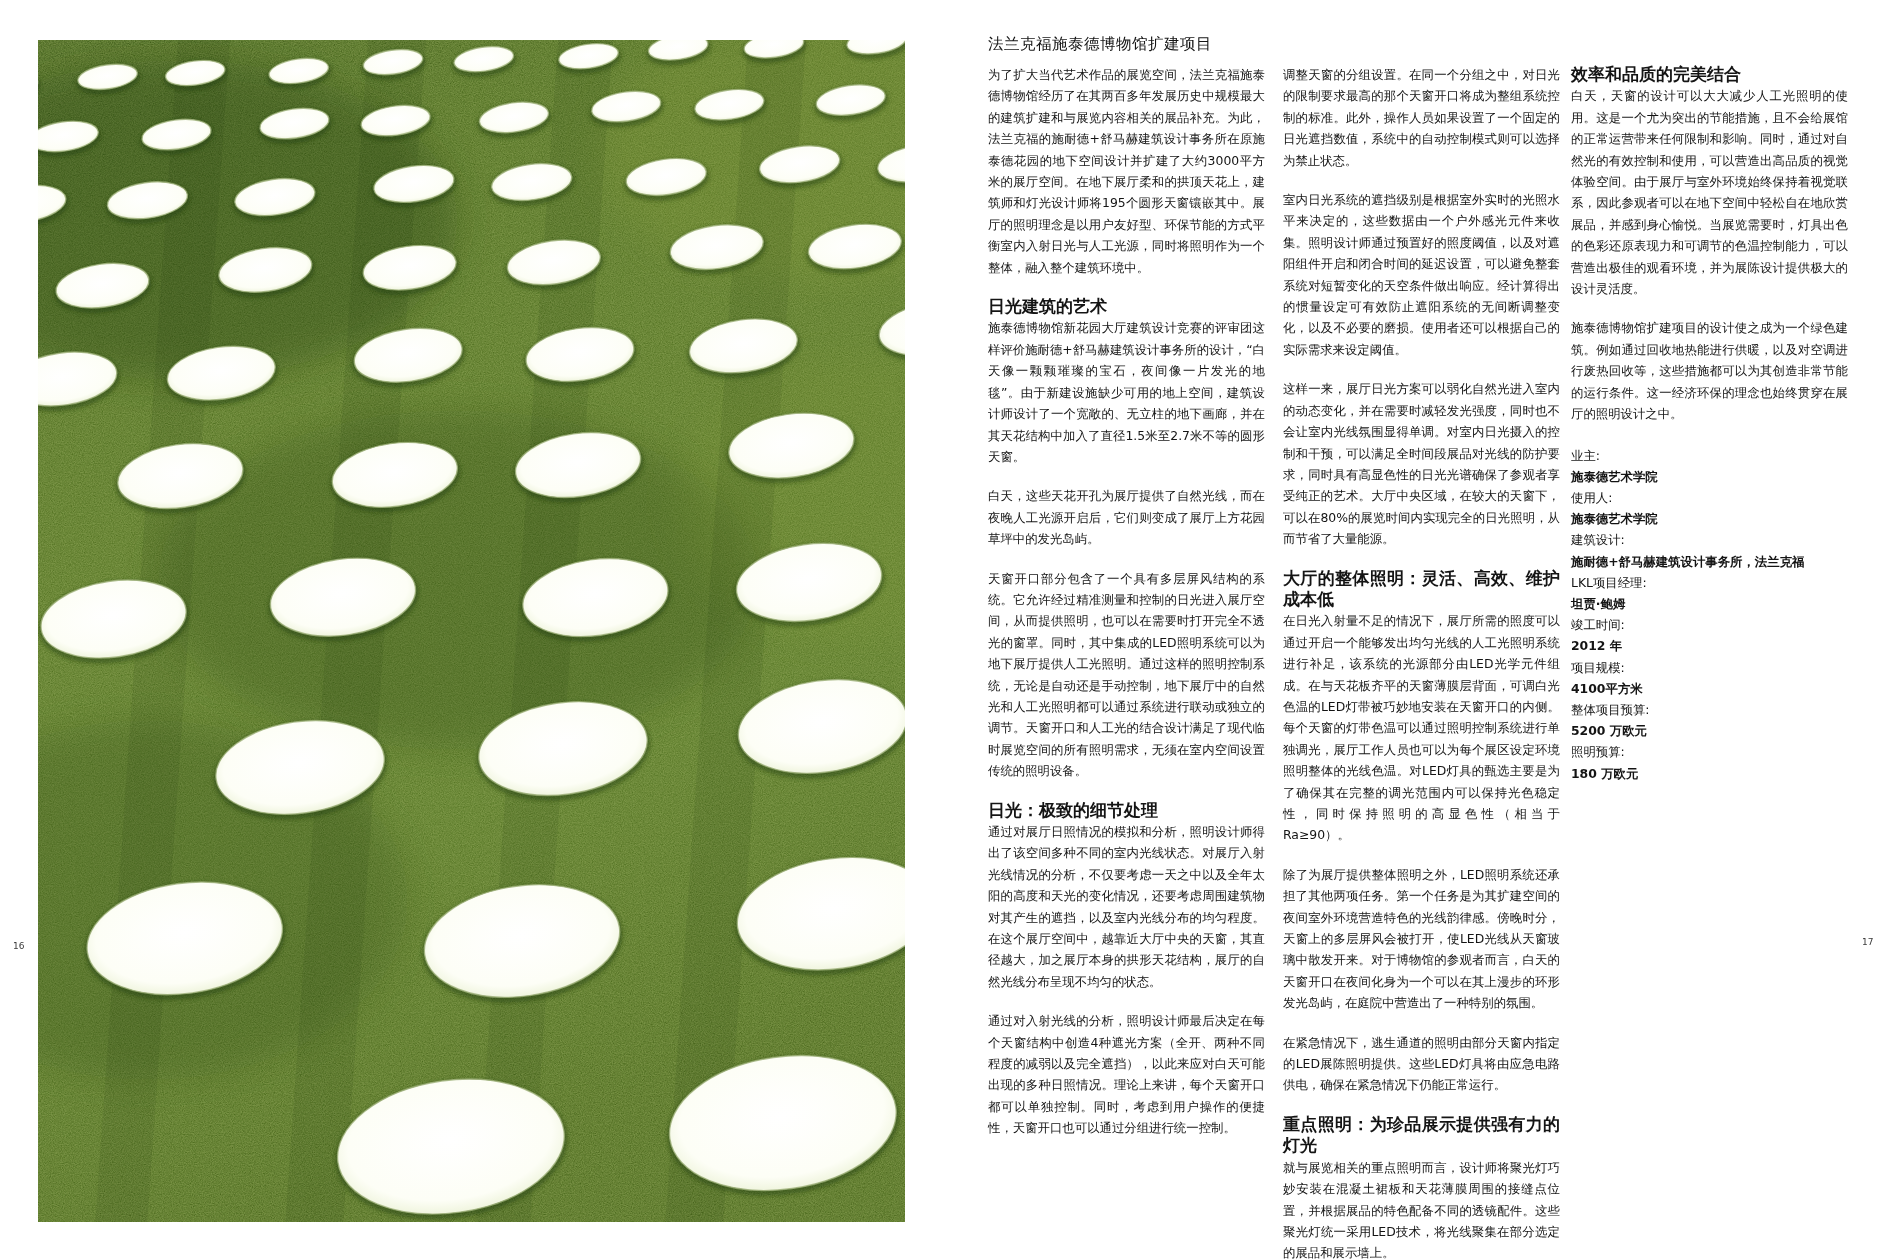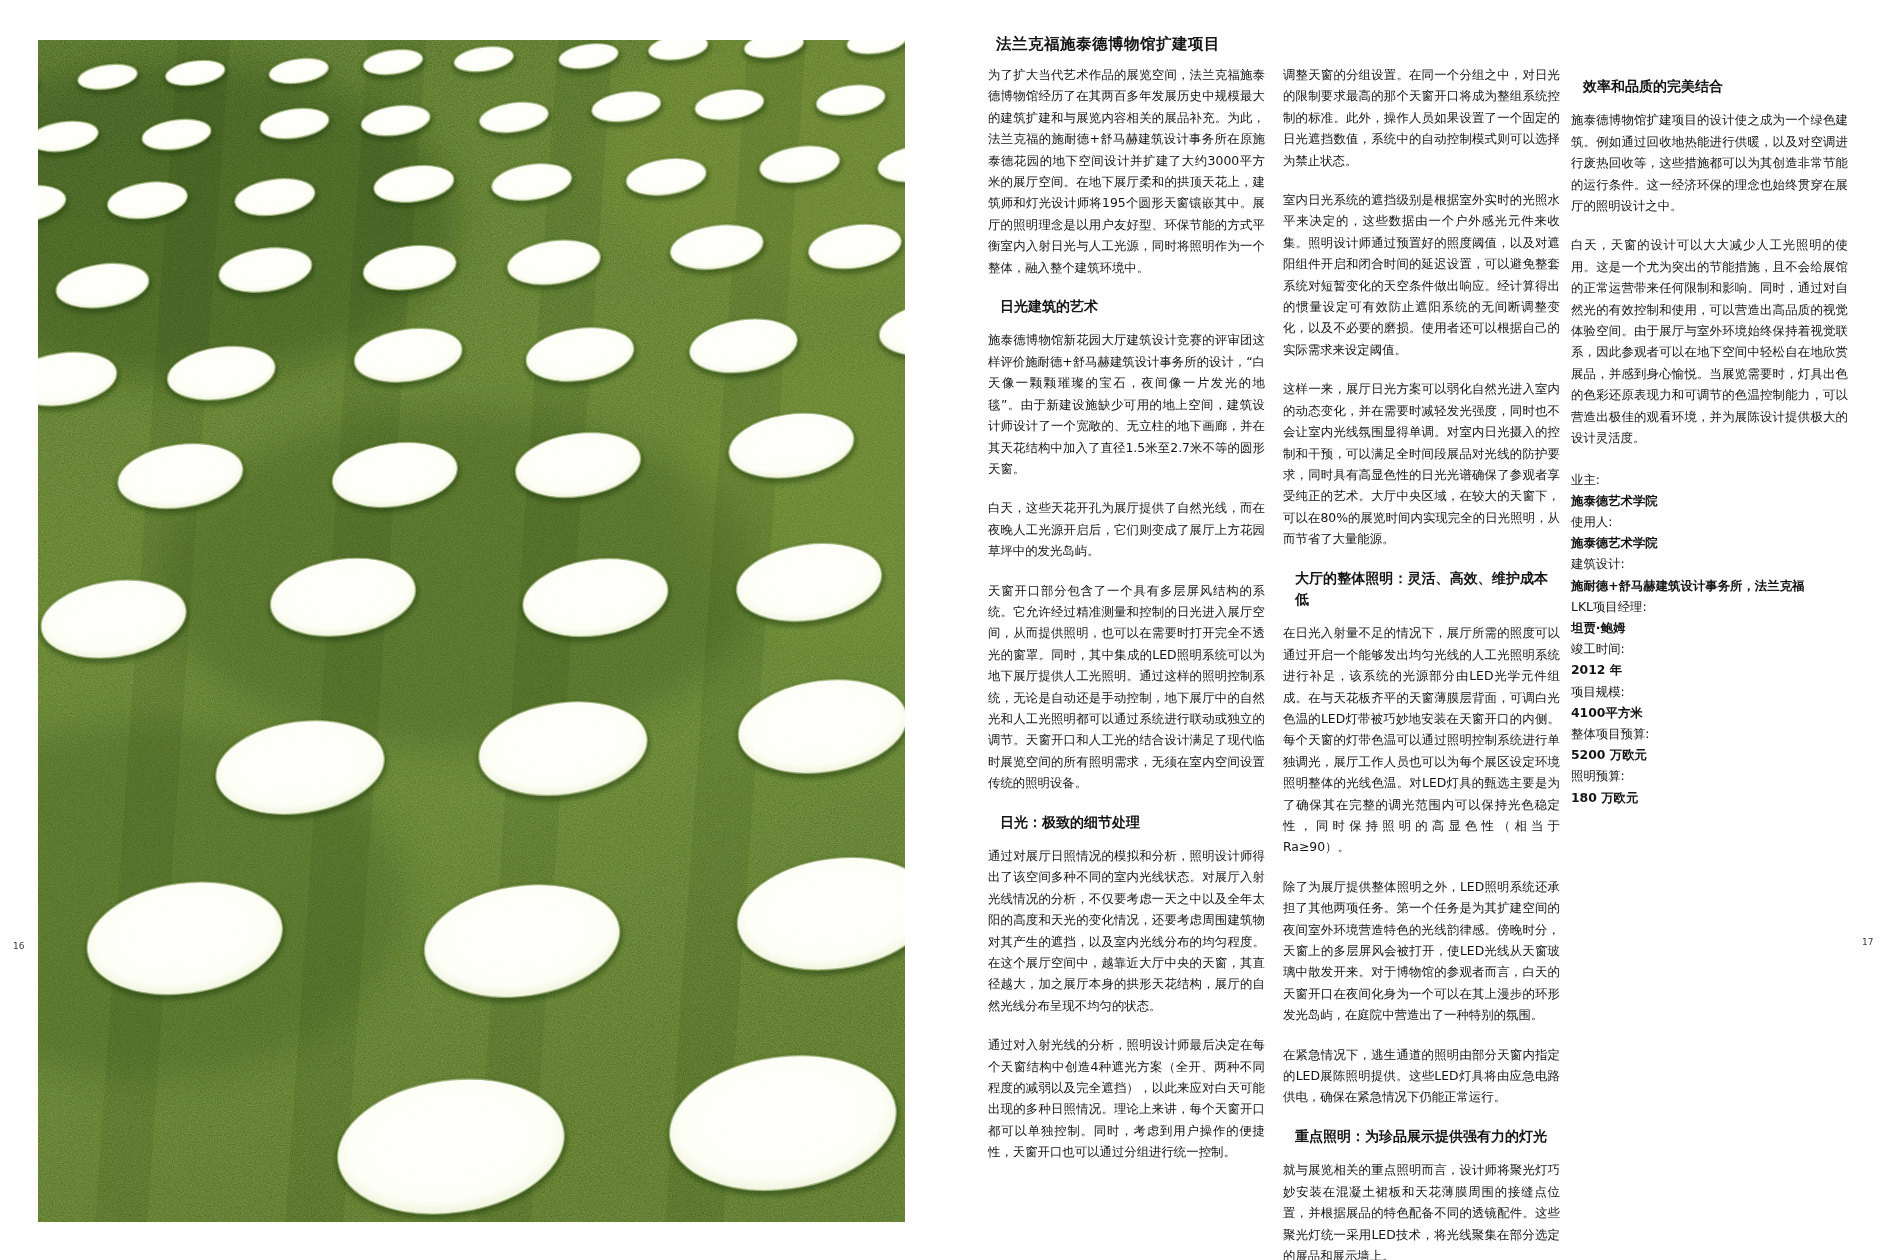--- a/index.html
+++ b/index.html
@@ -15,27 +15,27 @@
   #photo-svg{display:block;width:100%;height:100%;}
   .col{
     position:absolute;top:33px;width:277px;
     font-size:12.4px;line-height:21.4px;text-align:justify;
     letter-spacing:0px;
   }
   #col1{left:988px;}
   #col2{left:1283px;padding-top:31px;}
   #col3{left:1571px;padding-top:31px;}
   .article-title{
-    font-size:15.5px;font-weight:700;margin:0 0 9px 8px;line-height:22px;
+    font-size:15.5px;font-weight:400;margin:0 0 9px 0;line-height:22px;
     letter-spacing:0.5px;white-space:nowrap;
   }
   .col p{margin:0 0 18px 0;}
   .col p:last-child{margin-bottom:0;}
   .col h3{
-    margin:12px;padding:0;font-size:14px;line-height:21.4px;font-weight:700;
+    margin:0;padding:0;font-size:17px;line-height:21.4px;font-weight:700;
   }
   .info{margin-top:20px;line-height:21.2px;}
   .info .label{display:block;font-weight:400;}
   .info .value{display:block;font-weight:700;}
   .page-num{
     position:absolute;font-size:9px;color:#3a3a3a;line-height:10px;margin-top:48px;
   }
   #page-num-left{left:13px;top:893px;}
   #page-num-right{left:1862px;top:889px;}
 </style>
@@ -232,22 +232,22 @@
   <h3>大厅的整体照明：灵活、高效、维护成本低</h3>
   <p>在日光入射量不足的情况下，展厅所需的照度可以通过开启一个能够发出均匀光线的人工光照明系统进行补足，该系统的光源部分由LED光学元件组成。在与天花板齐平的天窗薄膜层背面，可调白光色温的LED灯带被巧妙地安装在天窗开口的内侧。每个天窗的灯带色温可以通过照明控制系统进行单独调光，展厅工作人员也可以为每个展区设定环境照明整体的光线色温。对LED灯具的甄选主要是为了确保其在完整的调光范围内可以保持光色稳定性，同时保持照明的高显色性（相当于Ra≥90）。</p>
   <p>除了为展厅提供整体照明之外，LED照明系统还承担了其他两项任务。第一个任务是为其扩建空间的夜间室外环境营造特色的光线韵律感。傍晚时分，天窗上的多层屏风会被打开，使LED光线从天窗玻璃中散发开来。对于博物馆的参观者而言，白天的天窗开口在夜间化身为一个可以在其上漫步的环形发光岛屿，在庭院中营造出了一种特别的氛围。</p>
   <p>在紧急情况下，逃生通道的照明由部分天窗内指定的LED展陈照明提供。这些LED灯具将由应急电路供电，确保在紧急情况下仍能正常运行。</p>
   <h3>重点照明：为珍品展示提供强有力的灯光</h3>
   <p>就与展览相关的重点照明而言，设计师将聚光灯巧妙安装在混凝土裙板和天花薄膜周围的接缝点位置，并根据展品的特色配备不同的透镜配件。这些聚光灯统一采用LED技术，将光线聚集在部分选定的展品和展示墙上。</p>
 </div>
 
 <div class="col" id="col3">
   <h3>效率和品质的完美结合</h3>
+  <p>白天，天窗的设计可以大大减少人工光照明的使用。这是一个尤为突出的节能措施，且不会给展馆的正常运营带来任何限制和影响。同时，通过对自然光的有效控制和使用，可以营造出高品质的视觉体验空间。由于展厅与室外环境始终保持着视觉联系，因此参观者可以在地下空间中轻松自在地欣赏展品，并感到身心愉悦。当展览需要时，灯具出色的色彩还原表现力和可调节的色温控制能力，可以营造出极佳的观看环境，并为展陈设计提供极大的设计灵活度。</p>
   <p>施泰德博物馆扩建项目的设计使之成为一个绿色建筑。例如通过回收地热能进行供暖，以及对空调进行废热回收等，这些措施都可以为其创造非常节能的运行条件。这一经济环保的理念也始终贯穿在展厅的照明设计之中。</p>
-  <p>白天，天窗的设计可以大大减少人工光照明的使用。这是一个尤为突出的节能措施，且不会给展馆的正常运营带来任何限制和影响。同时，通过对自然光的有效控制和使用，可以营造出高品质的视觉体验空间。由于展厅与室外环境始终保持着视觉联系，因此参观者可以在地下空间中轻松自在地欣赏展品，并感到身心愉悦。当展览需要时，灯具出色的色彩还原表现力和可调节的色温控制能力，可以营造出极佳的观看环境，并为展陈设计提供极大的设计灵活度。</p>
 
   <div class="info">
     <span class="label">业主:</span>
     <span class="value">施泰德艺术学院</span>
     <span class="label">使用人:</span>
     <span class="value">施泰德艺术学院</span>
     <span class="label">建筑设计:</span>
     <span class="value">施耐德+舒马赫建筑设计事务所，法兰克福</span>
     <span class="label">LKL项目经理:</span>
     <span class="value">坦贾·鲍姆</span>

